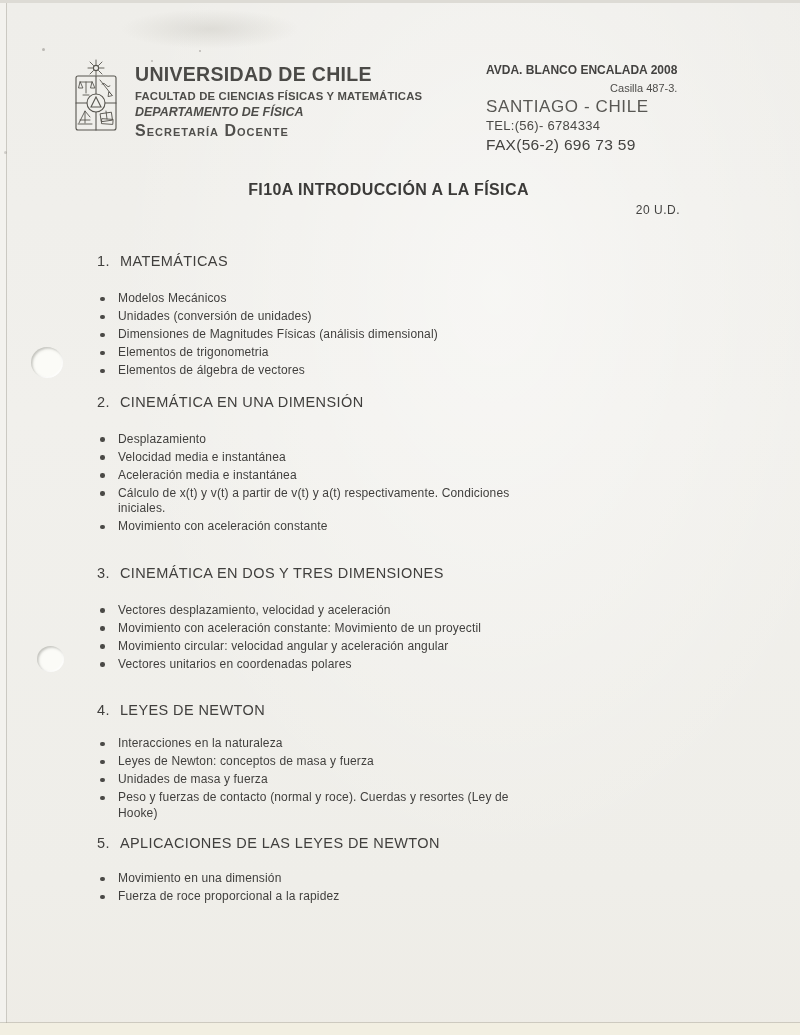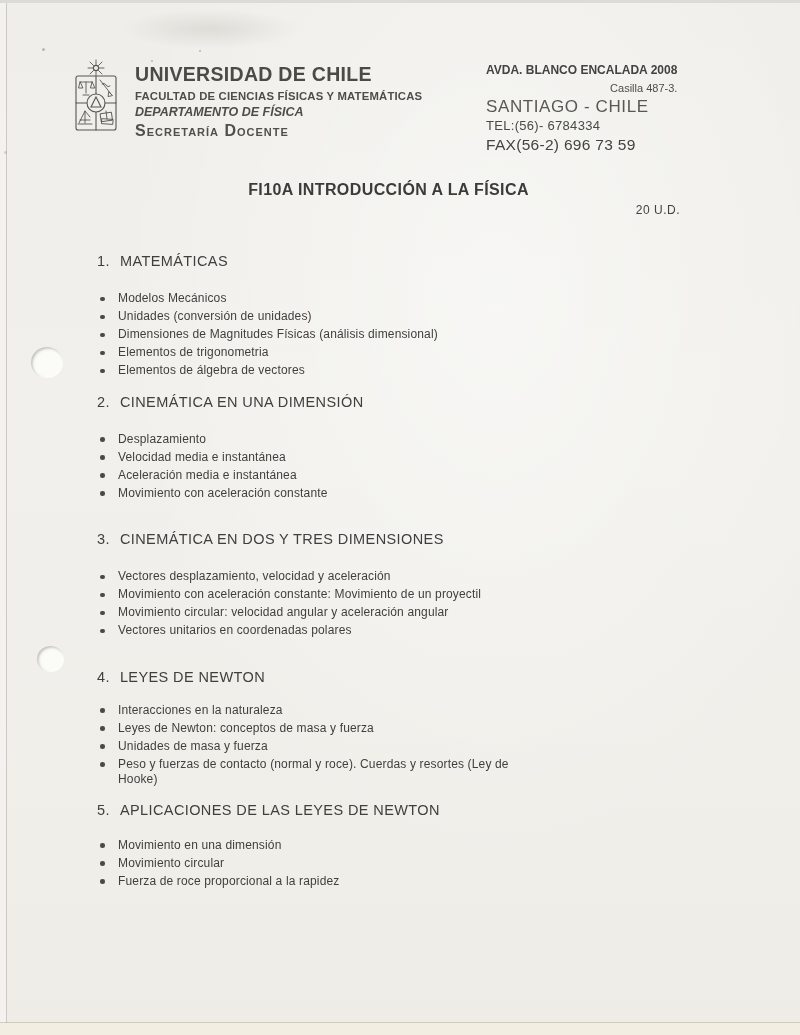--- a/index.html
+++ b/index.html
@@ -172,20 +172,22 @@
         <li>Elementos de álgebra de vectores</li>
       </ul>
     </section>
 
     <section class="sec sec2">
       <h2 class="sec-h"><span class="sec-num">2.</span><span>CINEMÁTICA EN UNA DIMENSIÓN</span></h2>
       <ul class="items">
         <li>Desplazamiento</li>
         <li>Velocidad media e instantánea</li>
         <li>Aceleración media e instantánea</li>
+        <li>Cálculo de x(t) y v(t) a partir de v(t) y a(t) respectivamente. Condiciones
+iniciales.</li>
         <li>Movimiento con aceleración constante</li>
       </ul>
     </section>
 
     <section class="sec sec3">
       <h2 class="sec-h"><span class="sec-num">3.</span><span>CINEMÁTICA EN DOS Y TRES DIMENSIONES</span></h2>
       <ul class="items">
         <li>Vectores desplazamiento, velocidad y aceleración</li>
         <li>Movimiento con aceleración constante: Movimiento de un proyectil</li>
         <li>Movimiento circular: velocidad angular y aceleración angular</li>
@@ -201,19 +203,18 @@
         <li>Unidades de masa y fuerza</li>
         <li>Peso y fuerzas de contacto (normal y roce). Cuerdas y resortes (Ley de
 Hooke)</li>
       </ul>
     </section>
 
     <section class="sec sec5">
       <h2 class="sec-h"><span class="sec-num">5.</span><span>APLICACIONES DE LAS LEYES DE NEWTON</span></h2>
       <ul class="items">
         <li>Movimiento en una dimensión</li>
-        <li>Movimiento circular</li>
         <li>Fuerza de roce proporcional a la rapidez</li>
       </ul>
     </section>
 
   </div>
 </div>
 
 </body></html>

